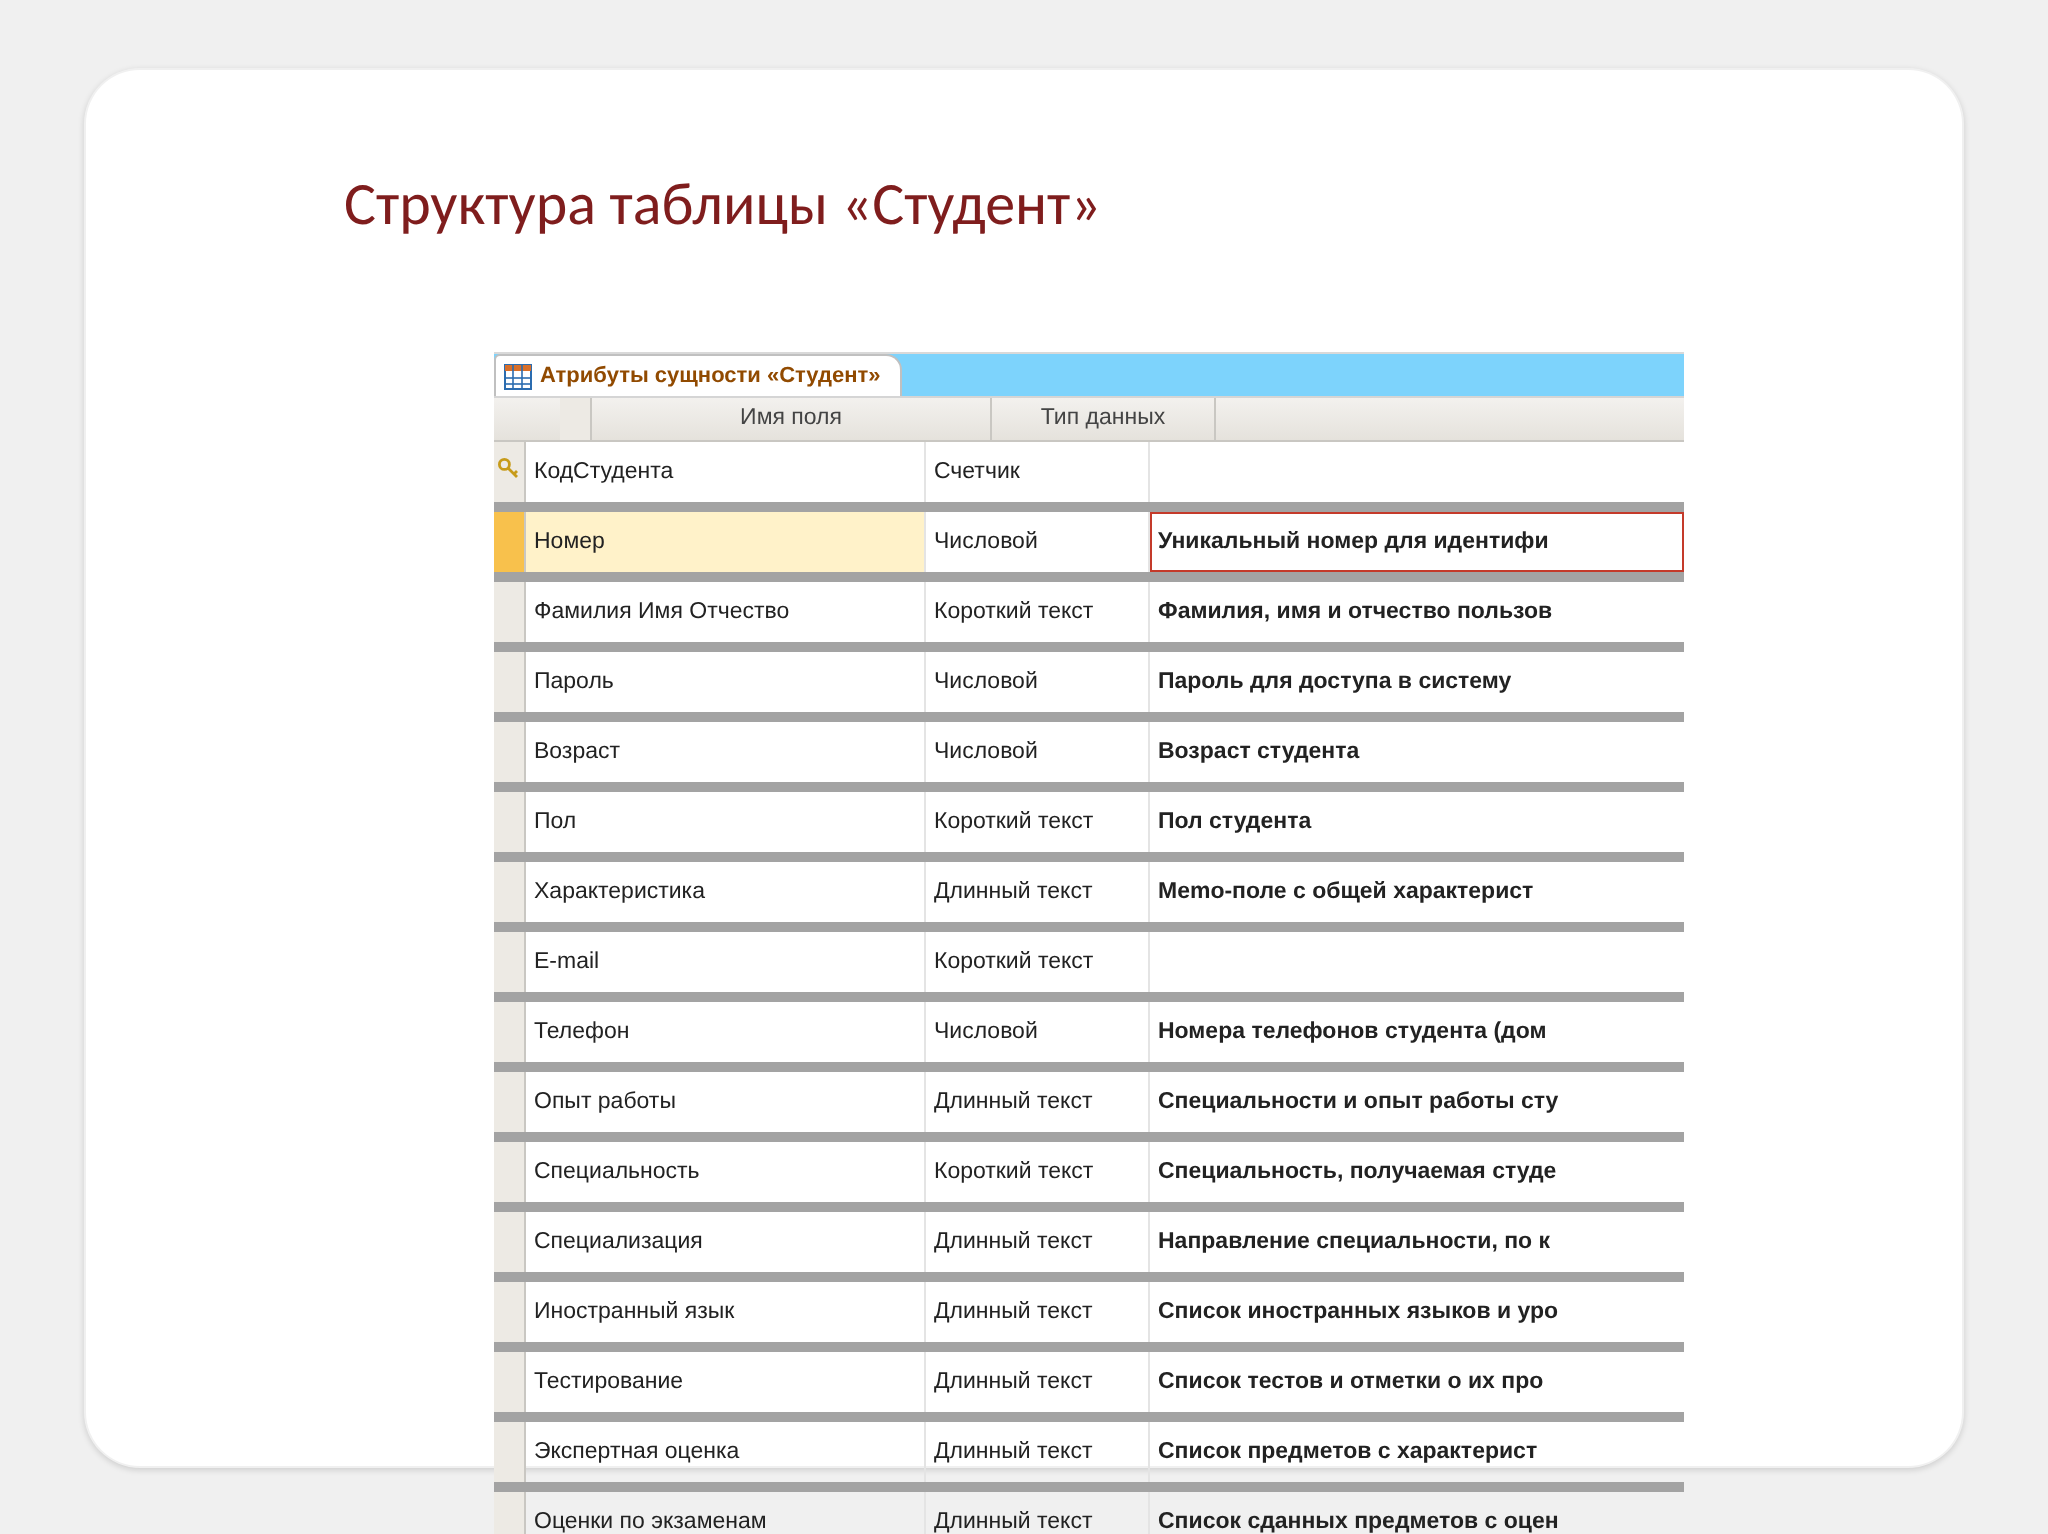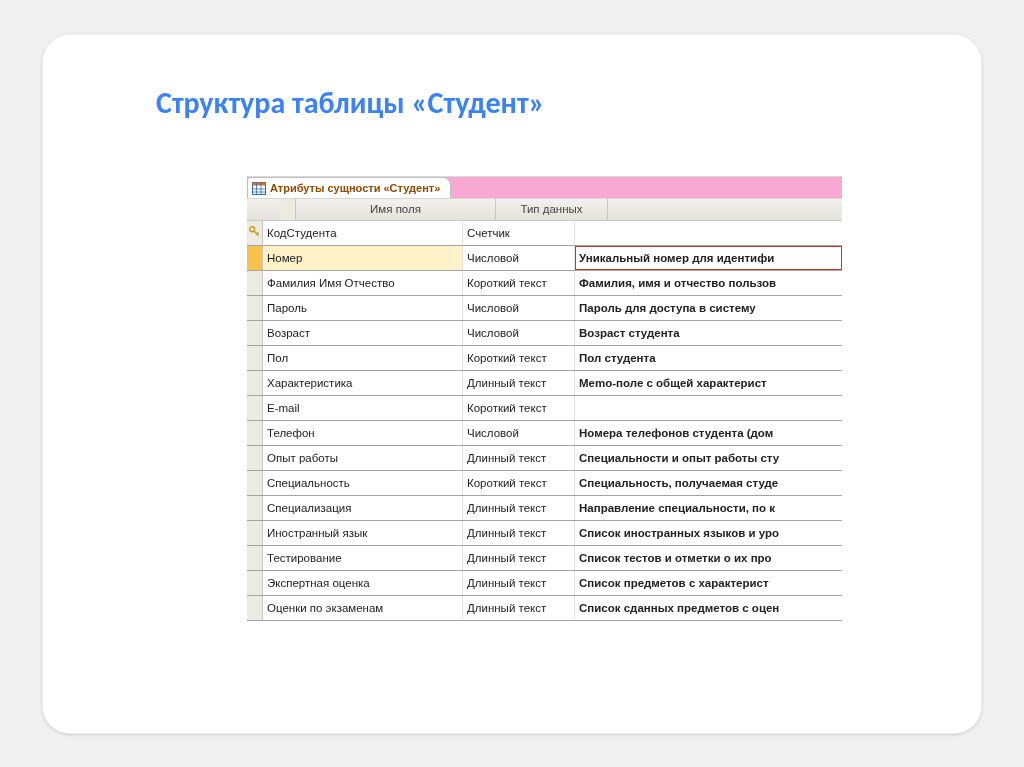--- a/index.html
+++ b/index.html
@@ -17,36 +17,36 @@
     width: 940px;
     height: 700px;
     background: #fff;
     border-radius: 28px;
     box-shadow: 0 1px 3px rgba(0,0,0,0.15), inset 0 0 0 1px rgba(0,0,0,0.06);
     padding: 40px 50px 30px 50px;
     position: relative;
   }
   .slide-title {
     font-size: 30px;
-    color: #3b82f6;
-    font-weight: 700;
+    color: #7f1d1d;
+    font-weight: 400;
     margin-top: 10px;
-    margin-left: 64px;
+    margin-left: 80px;
     margin-bottom: 55px;
   }
   .access-panel {
     margin-left: 155px;
     width: 595px;
     border-top: 1px solid #d9d9d9;
     overflow: hidden;
     font-family: 'Segoe UI', Tahoma, Arial, sans-serif;
   }
   .tab-row {
     height: 22px;
-    background: #f9a8d4;
+    background: #7dd3fc;
     border-bottom: 1px solid #d5d5d5;
     display: flex;
     align-items: stretch;
   }
   .tab {
     background: #fff;
     border: 1px solid #c0c0c0;
     border-bottom: none;
     border-radius: 3px 8px 0 0;
     padding: 1px 10px 0 4px;
@@ -77,22 +77,22 @@
     align-items: center;
     justify-content: center;
     font-weight: 400;
   }
   .col-selector { width: 16px; flex-shrink: 0; background:#edeae4; }
   .col-name { width: 200px; flex-shrink: 0; }
   .col-type { width: 112px; flex-shrink: 0; }
   .col-desc { flex: 1; border-right: none !important; }
   .data-row {
     display: flex;
-    height: 25px;
-    border-bottom: 1px solid #a3a3a3;
+    height: 35px;
+    border-bottom: 5px solid #a3a3a3;
     font-size: 11.5px;
     color: #222;
   }
   .data-row .col-selector {
     border-right: 1px solid #c9c7c2;
     background: #edeae4;
     display:flex; align-items:center; justify-content:center;
   }
   .data-row .col-name,
   .data-row .col-type,

